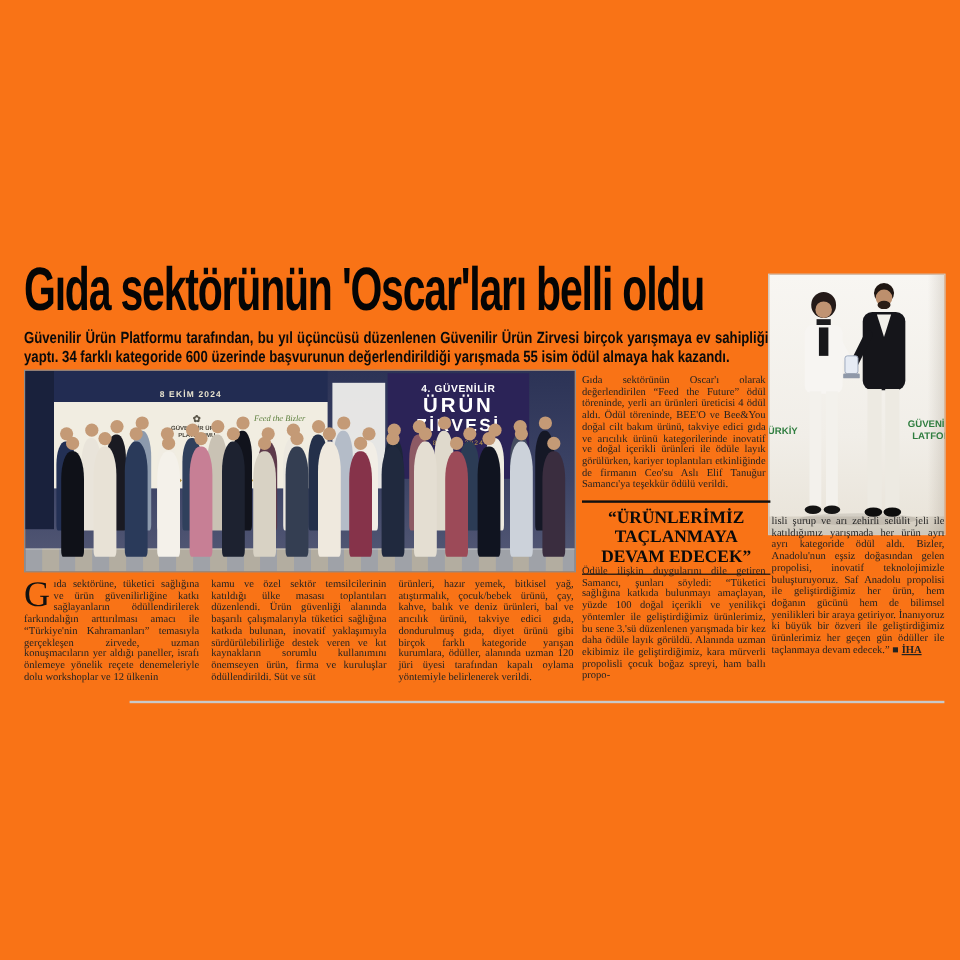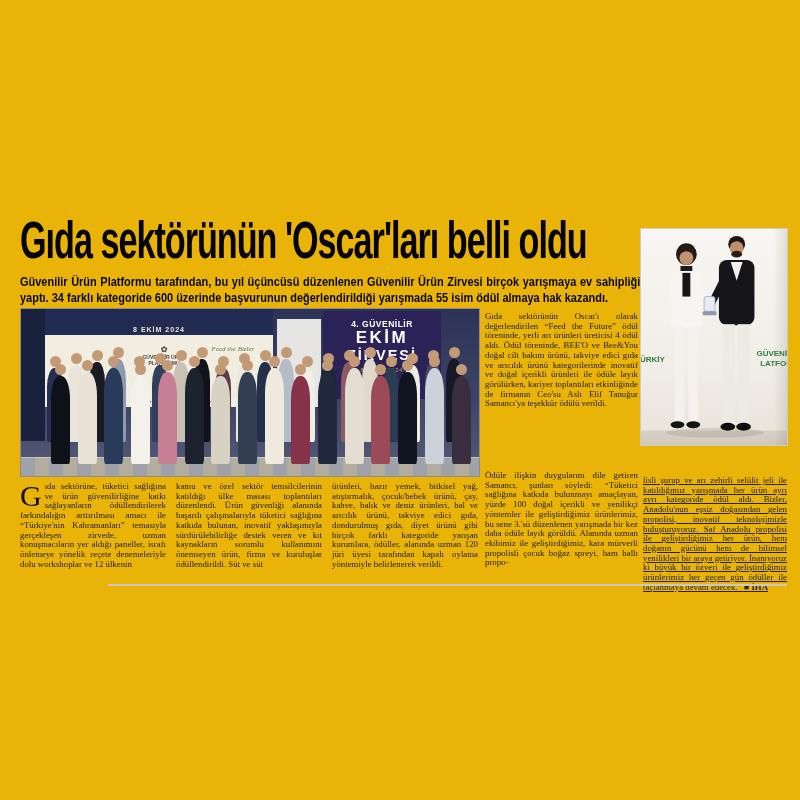--- a/index.html
+++ b/index.html
@@ -1,37 +1,37 @@
 <!DOCTYPE html>
 <html><head>
 <meta charset="utf-8">
 <style>
   html,body{margin:0;padding:0;background:#ffffff;}
-  .page{position:relative;width:800px;height:800px;background:#eab308;overflow:hidden;
+  .page{position:relative;width:800px;height:800px;background:#f97316;overflow:hidden;
         font-family:"Liberation Serif",serif;color:#1b1b1b;}
 
   
   .headline{position:absolute;left:20px;top:214px;margin:0;white-space:nowrap;
     font-family:"Liberation Sans",sans-serif;font-weight:bold;color:#050505;
     font-size:51px;line-height:54px;letter-spacing:-1.5px;
     transform:scaleX(.67);transform-origin:left top;}
   .subhead{position:absolute;left:20px;top:274px;margin:0;width:763px;
     font-family:"Liberation Sans",sans-serif;font-weight:bold;color:#0a0a0a;
     font-size:13.5px;line-height:15.6px;text-align:justify;
     transform:scaleX(.813);transform-origin:left top;}
 
   
   .bodytext{margin:0;font-size:8.8px;line-height:9.7px;text-align:justify;color:#222;}
   .col4{position:absolute;left:485px;top:312px;width:153px;}
   .pullquote{position:absolute;left:485px;top:417px;width:153px;
     border-top:2.5px solid #111;border-bottom:1.5px solid #111;
     padding:5px 2px 6px;text-align:center;
     font-weight:bold;font-size:14.5px;line-height:16px;color:#0a0a0a;}
   .col4b{position:absolute;left:485px;top:471px;width:153px;}
-  .col5{position:absolute;left:643px;top:476px;width:144px;text-decoration:underline;}
+  .col5{position:absolute;left:643px;top:430px;width:144px;}
   .bottomcols{position:absolute;left:20px;top:482px;width:458px;display:flex;gap:10px;}
   .bottomcols .bodytext{flex:1;}
   .dropcap{float:left;font-size:30px;line-height:25px;padding:1px 3px 0 0;color:#111;}
   .sig-mark{font-family:"Liberation Sans",sans-serif;font-weight:bold;}
   .sig{font-weight:bold;text-decoration:underline;}
   .bottom-rule{position:absolute;left:108px;top:584px;width:679px;height:2px;background:#c9c9c9;}
 
   
   .photo-main{position:absolute;left:20px;top:308px;width:458px;height:167px;
     background:linear-gradient(180deg,#2c3356 0%,#3d4466 55%,#565b77 100%);
@@ -93,21 +93,21 @@
       <div class="pm-logo1">
         <span class="logo-mark">✿</span>
         <span>GÜVENİLİR ÜRÜN PLATFORMU</span>
       </div>
       <div class="pm-logo2">Feed the Bizler</div>
       <div class="pm-gold">◆ CRYSTAL ◆ ◆ ◆ ◆</div>
     </div>
     <div class="pm-screen"></div>
     <div class="pm-banner">
       <div class="b1">4. GÜVENİLİR</div>
-      <div class="b2">EKİM</div>
+      <div class="b2">ÜRÜN</div>
       <div class="b3">ZİRVESİ</div>
       <div class="b4">8 EKİM 2024</div>
     </div>
     <div class="pm-carpet"></div>
     <div class="pm-crowd" id="crowd">
         <div class="person" style="left: 26px; bottom: 34px; width: 16px; height: 86px;">
           <div class="p-head"></div>
           <div class="p-body" style="background: rgb(35, 48, 84);"></div>
         </div>
         <div class="person" style="left: 47px; bottom: 34px; width: 16px; height: 89px;">
@@ -287,20 +287,21 @@
         <ellipse cx="104" cy="200" rx="7.5" ry="4" fill="#0d0d0d"></ellipse>
       </g>
       <g>
         <rect x="64" y="68" width="11" height="15" rx="2" fill="#e6ebf4" stroke="#9aa6ba" stroke-width="0.8"></rect>
         <rect x="62.5" y="83" width="14" height="4" rx="1" fill="#8f98a8"></rect>
       </g>
     </svg>
   </div>
 
   <p class="bodytext col4">Gıda sektörünün Oscar'ı olarak değerlendirilen “Feed the Future” ödül töreninde, yerli arı ürünleri üreticisi 4 ödül aldı. Ödül töreninde, BEE'O ve Bee&amp;You doğal cilt bakım ürünü, takviye edici gıda ve arıcılık ürünü kategorilerinde inovatif ve doğal içerikli ürünleri ile ödüle layık görülürken, kariyer toplantıları etkinliğinde de firmanın Ceo'su Aslı Elif Tanuğur Samancı'ya teşekkür ödülü verildi.</p>
+  <div class="pullquote">“ÜRÜNLERİMİZ TAÇLANMAYA DEVAM EDECEK”</div>
   <p class="bodytext col4b">Ödüle ilişkin duygularını dile getiren Samancı, şunları söyledi: “Tüketici sağlığına katkıda bulunmayı amaçlayan, yüzde 100 doğal içerikli ve yenilikçi yöntemler ile geliştirdiğimiz ürünlerimiz, bu sene 3.'sü düzenlenen yarışmada bir kez daha ödüle layık görüldü. Alanında uzman ekibimiz ile geliştirdiğimiz, kara mürverli propolisli çocuk boğaz spreyi, ham ballı propo-</p>
 
   <p class="bodytext col5">
     <span>lisli şurup ve arı zehirli selülit jeli ile katıldığımız yarışmada her ürün ayrı ayrı kategoride ödül aldı. Bizler, Anadolu'nun eşsiz doğasından gelen propolisi, inovatif teknolojimizle buluşturuyoruz. Saf Anadolu propolisi ile geliştirdiğimiz her ürün, hem doğanın gücünü hem de bilimsel yenilikleri bir araya getiriyor. İnanıyoruz ki büyük bir özveri ile geliştirdiğimiz ürünlerimiz her geçen gün ödüller ile taçlanmaya devam edecek.” </span><span class="sig-mark">■ </span><span class="sig">İHA</span>
   </p>
 
   <div class="bottomcols">
     <p class="bodytext">
       <span class="dropcap">G</span><span>ıda sektörüne, tüketici sağlığına ve ürün güvenilirliğine katkı sağlayanların ödüllendirilerek farkındalığın arttırılması amacı ile “Türkiye'nin Kahramanları” temasıyla gerçekleşen zirvede, uzman konuşmacıların yer aldığı paneller, israfı önlemeye yönelik reçete denemeleriyle dolu workshoplar ve 12 ülkenin</span>
     </p>

